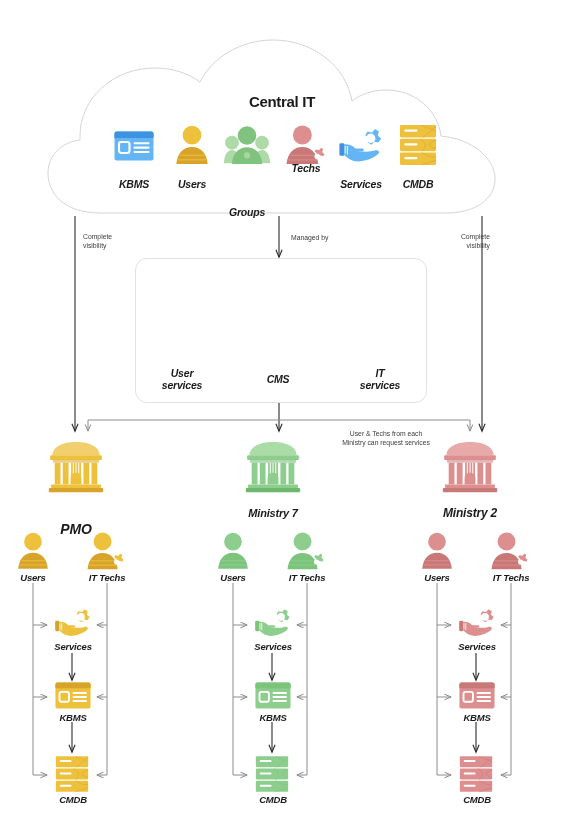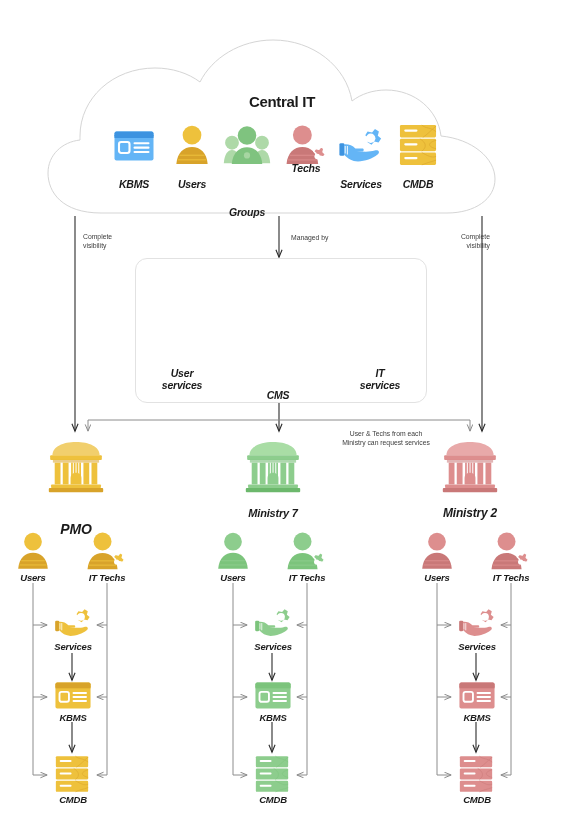--- a/index.html
+++ b/index.html
@@ -295,21 +295,21 @@
   <div class="edge-lbl" style="left:425px;top:232px;width:65px;text-align:right;">Complete</div>
   <div class="edge-lbl" style="left:425px;top:241px;width:65px;text-align:right;">visibility</div>
 
   <div class="edge-lbl" style="left:330px;top:429px;width:112px;text-align:center;">User &amp; Techs from each</div>
   <div class="edge-lbl" style="left:330px;top:438px;width:112px;text-align:center;">Ministry can request services</div>
 
 
   <div class="lbl node-lbl" style="left:152px;top:368px;width:60px;">User</div>
   <div class="lbl node-lbl" style="left:152px;top:380px;width:60px;">services</div>
 
-  <div class="lbl node-lbl" style="left:248px;top:390px;width:60px;">CMS</div>
+  <div class="lbl node-lbl" style="left:248px;top:374px;width:60px;">CMS</div>
 
   <div class="lbl node-lbl" style="left:350px;top:368px;width:60px;">IT</div>
   <div class="lbl node-lbl" style="left:350px;top:380px;width:60px;">services</div>
 
   <div class="lbl node-lbl" style="left:41px;top:524px;width:70px;font-size:14px;">PMO</div>
   <div class="lbl node-lbl" style="left:238px;top:508px;width:70px;font-size:11px;">Ministry 7</div>
   <div class="lbl node-lbl" style="left:435px;top:508px;width:70px;font-size:12px;">Ministry 2</div>
 
   <div class="lbl node-lbl-sm" style="left:5px;top:572px;width:56px;">Users</div>
   <div class="lbl node-lbl-sm" style="left:76px;top:572px;width:62px;">IT Techs</div>

